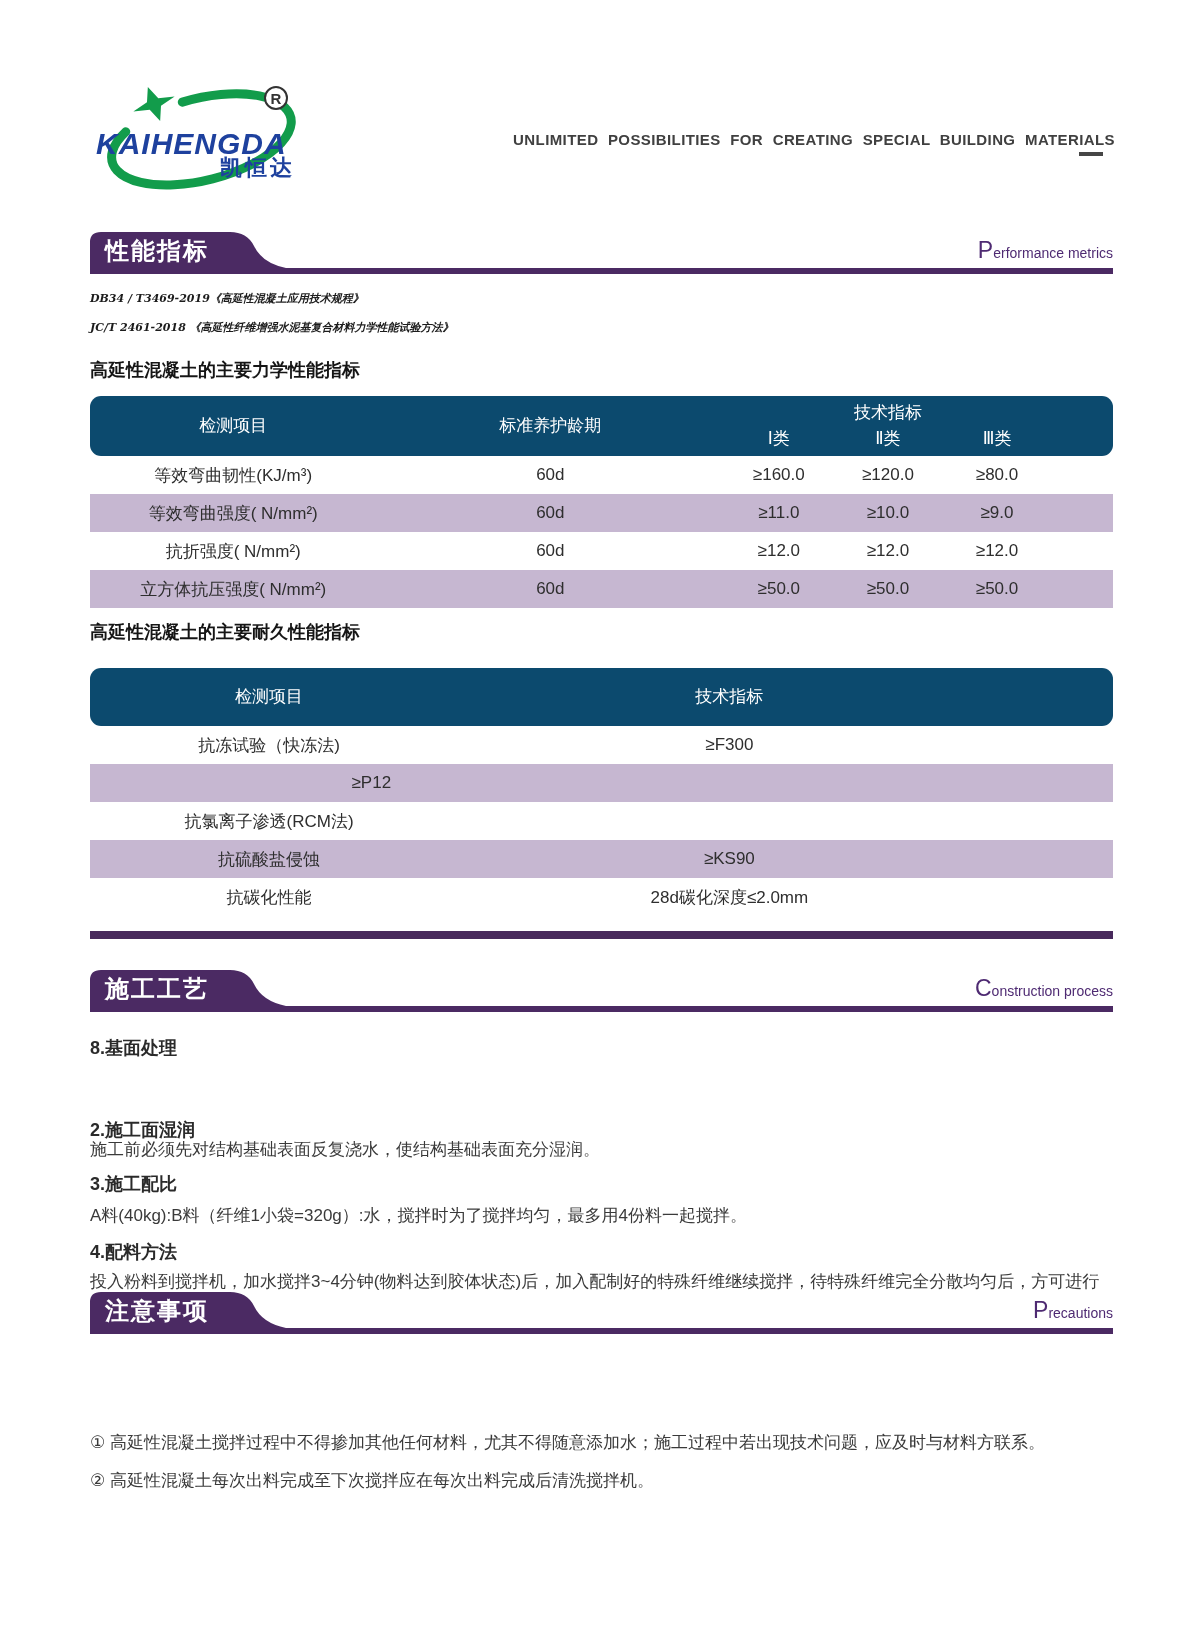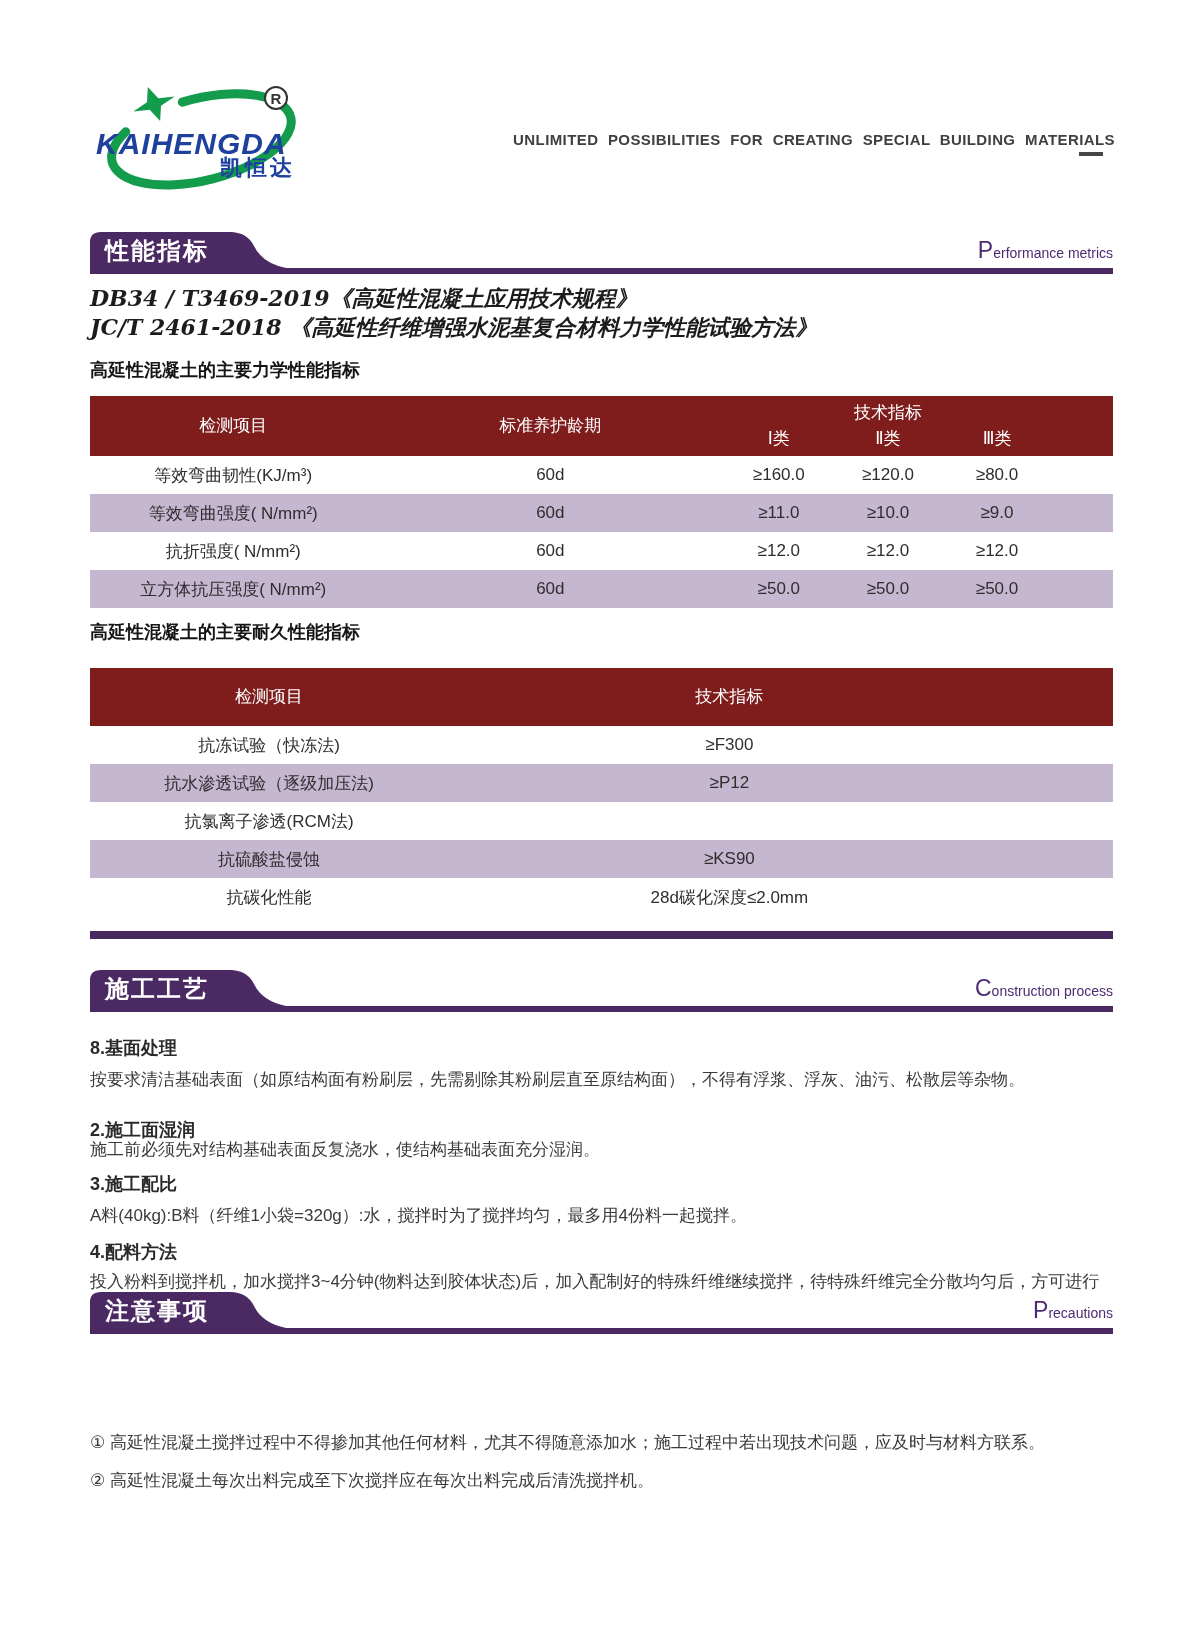--- a/index.html
+++ b/index.html
@@ -27,28 +27,28 @@
     font-weight:bold; letter-spacing:2px; line-height:30px;
   }
   .ribbon .en {
     position:absolute; right:0; bottom:11px; display:block; text-align:right;
     color:#4e2a72; font-size:14px; line-height:20px;
   }
   .ribbon .en::first-letter { font-size:23px; }
   
   .standards {
     position:absolute; left:90px; top:284px; font-family:"DejaVu Serif",serif;
-    font-style:italic; font-weight:600; font-size:22px; color:#1c1c1c; line-height:29px;
+    font-style:italic; font-weight:600; font-size:11px; color:#1c1c1c; line-height:29px;
   }
   
   .tbl-caption {
     position:absolute; left:90px; font-size:18px; font-weight:bold; color:#151515;
   }
   .tbl { position:absolute; left:90px; width:1023px; }
-  .thead { background:#7f1d1d; color:#ffffff; display:flex; }
+  .thead { background:#0c4a6e; color:#ffffff; display:flex;border-radius:11px; }
   .th { text-align:center; font-size:17px; }
   .trow { display:flex; height:38px; align-items:center; color:#2e2e2e; font-size:17px; }
   .trow.alt { background:#c6b7d1; }
   .td { text-align:center; }
   
   .t1 .thead { height:60px; }
   .t1c1 { width:28%; } .t1c2 { width:34%; } .t1g { width:32%; } .t1f { width:6%; }
   .t1 .thead .t1c1, .t1 .thead .t1c2 { line-height:60px; }
   .t1g-top { height:31px; line-height:34px; text-align:center; }
   .t1g-sub { height:29px; display:flex; }
@@ -159,21 +159,20 @@
       <div class="th t2c1">检测项目</div>
       <div class="th t2c2">技术指标</div>
       <div class="t2f"></div>
     </div>
     <div class="trow">
       <div class="td t2c1">抗冻试验（快冻法)</div>
       <div class="td t2c2">≥F300</div>
       <div class="t2f"></div>
     </div>
     <div class="trow alt">
-      <div class="td t2c1">抗水渗透试验（逐级加压法)</div>
       <div class="td t2c2">≥P12</div>
       <div class="t2f"></div>
     </div>
     <div class="trow">
       <div class="td t2c1">抗氯离子渗透(RCM法)</div>
       <div class="t2f"></div>
     </div>
     <div class="trow alt">
       <div class="td t2c1">抗硫酸盐侵蚀</div>
       <div class="td t2c2">≥KS90</div>
@@ -190,21 +189,20 @@
 
   <div class="ribbon" style="top:970px;">
     <svg width="1023" height="42" viewBox="0 0 1023 42">
       <path d="M0,10 Q0,0 11,0 L140,0 Q157,0 164,14 Q172,31 196,36 L1023,36 L1023,42 L0,42 Z" fill="#4b2a63"></path>
     </svg>
     <span class="cn">施工工艺</span>
     <span class="en">Construction process</span>
   </div>
 
   <div class="step-title" style="top:1036px;">8.基面处理</div>
-  <div class="step-body" style="top:1064px;">按要求清洁基础表面（如原结构面有粉刷层，先需剔除其粉刷层直至原结构面），不得有浮浆、浮灰、油污、松散层等杂物。</div>
 
   <div class="step-title" style="top:1106px;margin-top:12px;">2.施工面湿润</div>
   <div class="step-body" style="top:1134px;">施工前必须先对结构基础表面反复浇水，使结构基础表面充分湿润。</div>
 
   <div class="step-title" style="top:1172px;">3.施工配比</div>
   <div class="step-body" style="top:1200px;">A料(40kg):B料（纤维1小袋=320g）:水，搅拌时为了搅拌均匀，最多用4份料一起搅拌。</div>
 
   <div class="step-title" style="top:1240px;">4.配料方法</div>
   <div class="step-body" style="top:1266px;">投入粉料到搅拌机，加水搅拌3~4分钟(物料达到胶体状态)后，加入配制好的特殊纤维继续搅拌，待特殊纤维完全分散均匀后，方可进行下一步施工。</div>
 

